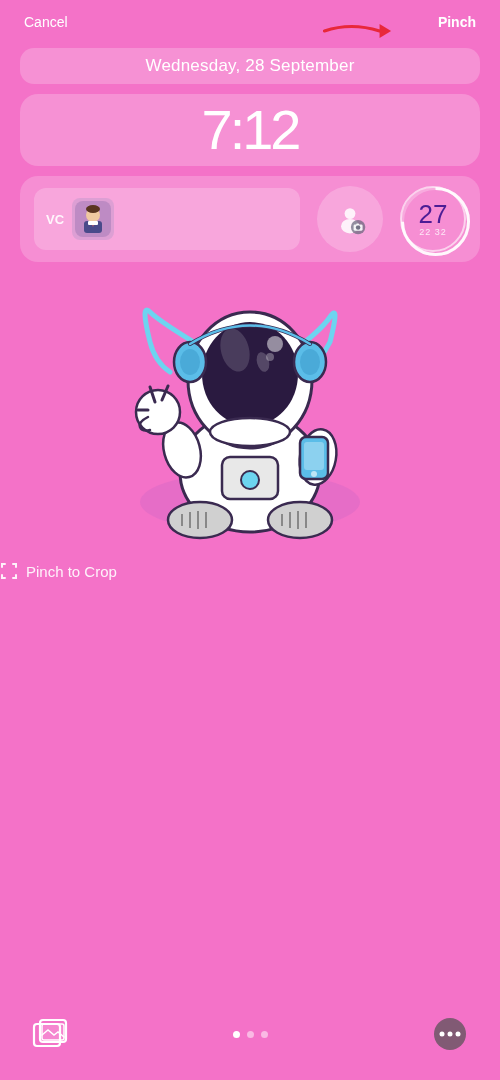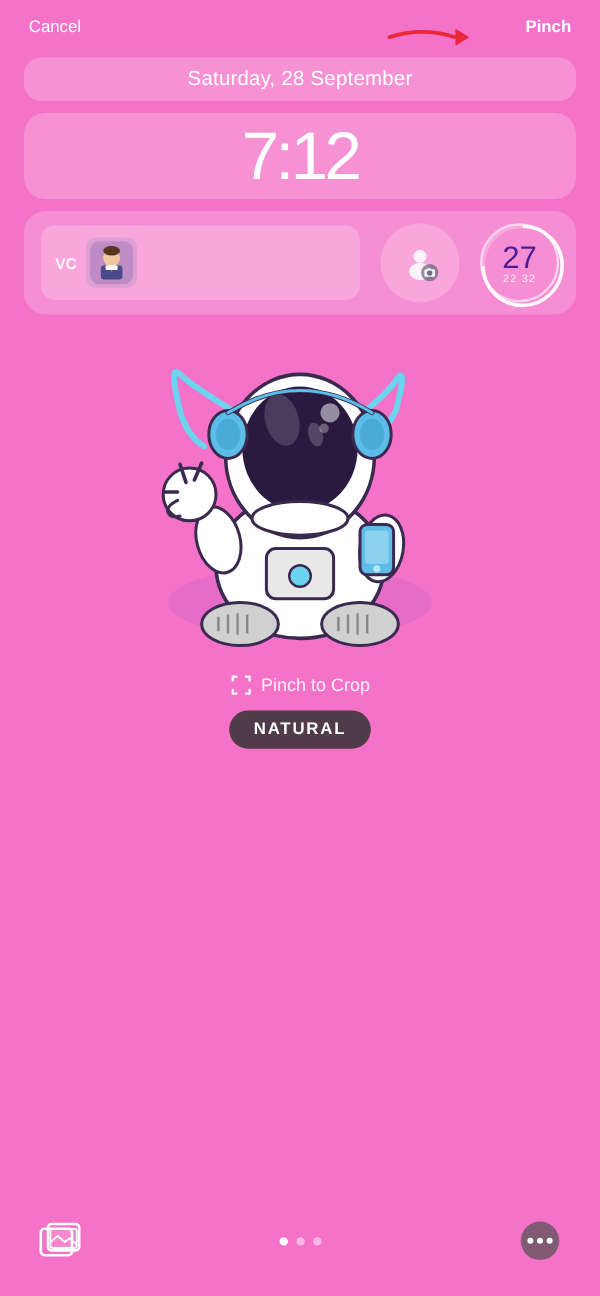--- a/index.html
+++ b/index.html
@@ -281,21 +281,21 @@
     <path d="M10 18 Q40 8 72 18" stroke="#e8283a" stroke-width="3.5" fill="none" stroke-linecap="round"></path>
     <polygon points="72,10 85,18 72,26" fill="#e8283a"></polygon>
   </svg>
 
   <button class="top-bar-btn done-btn">Pinch</button>
 </div>
 
 <div class="lockscreen-content">
 
   <div class="date-widget">
-    <span class="date-text">Saturday, 28 September</span>
+    <span class="date-text">Wednesday, 28 September</span>
   </div>
 
   <div class="time-widget">
     <span class="time-text">7:12</span>
   </div>
 
   <div class="widgets-row">
 
     <div class="widget-vc">
       <span class="vc-label">VC</span>
@@ -406,34 +406,31 @@
     <ellipse cx="210" cy="100" rx="16" ry="20" fill="#5bbde8" stroke="#3a2a50" stroke-width="2.5"></ellipse>
     <ellipse cx="210" cy="100" rx="10" ry="13" fill="#4aaad8"></ellipse>
 
     <path d="M90 82 Q150 45 210 82" stroke="#3a2a50" stroke-width="4" fill="none" stroke-linecap="round"></path>
     <path d="M90 82 Q150 45 210 82" stroke="#5bbde8" stroke-width="2.5" fill="none" stroke-linecap="round"></path>
 
     <ellipse cx="150" cy="170" rx="40" ry="14" fill="white" stroke="#3a2a50" stroke-width="2.5"></ellipse>
   </svg>
 </div>
 
-<div style="display:flex;flex-direction:column;align-items:center;margin-top:-20px;">
+<div style="display:flex;flex-direction:row;align-items:center;margin-top:-20px;">
   <div class="pinch-to-crop">
     <svg width="18" height="18" viewBox="0 0 18 18" fill="none">
       <path d="M2 5V2H5" stroke="rgba(255,255,255,0.9)" stroke-width="2" stroke-linecap="round"></path>
       <path d="M13 2H16V5" stroke="rgba(255,255,255,0.9)" stroke-width="2" stroke-linecap="round"></path>
       <path d="M16 13V16H13" stroke="rgba(255,255,255,0.9)" stroke-width="2" stroke-linecap="round"></path>
       <path d="M5 16H2V13" stroke="rgba(255,255,255,0.9)" stroke-width="2" stroke-linecap="round"></path>
     </svg>
     <span class="pinch-text">Pinch to Crop</span>
   </div>
 
-  <div class="filter-pill">
-    <span class="filter-text">NATURAL</span>
-  </div>
 </div>
 
 <div class="bottom-bar">
   <button class="bottom-icon-btn">
     <svg width="36" height="32" viewBox="0 0 36 32" fill="none">
       <rect x="2" y="6" width="26" height="22" rx="3" fill="none" stroke="white" stroke-width="2.2"></rect>
       <rect x="8" y="2" width="26" height="22" rx="3" fill="none" stroke="white" stroke-width="2.2"></rect>
 
       <rect x="10" y="6" width="22" height="16" rx="2" fill="rgba(255,255,255,0.15)" stroke="white" stroke-width="1.5"></rect>
       <path d="M10 17 L16 12 L22 17 L26 14 L32 19" stroke="white" stroke-width="1.5" fill="none" stroke-linecap="round"></path>

